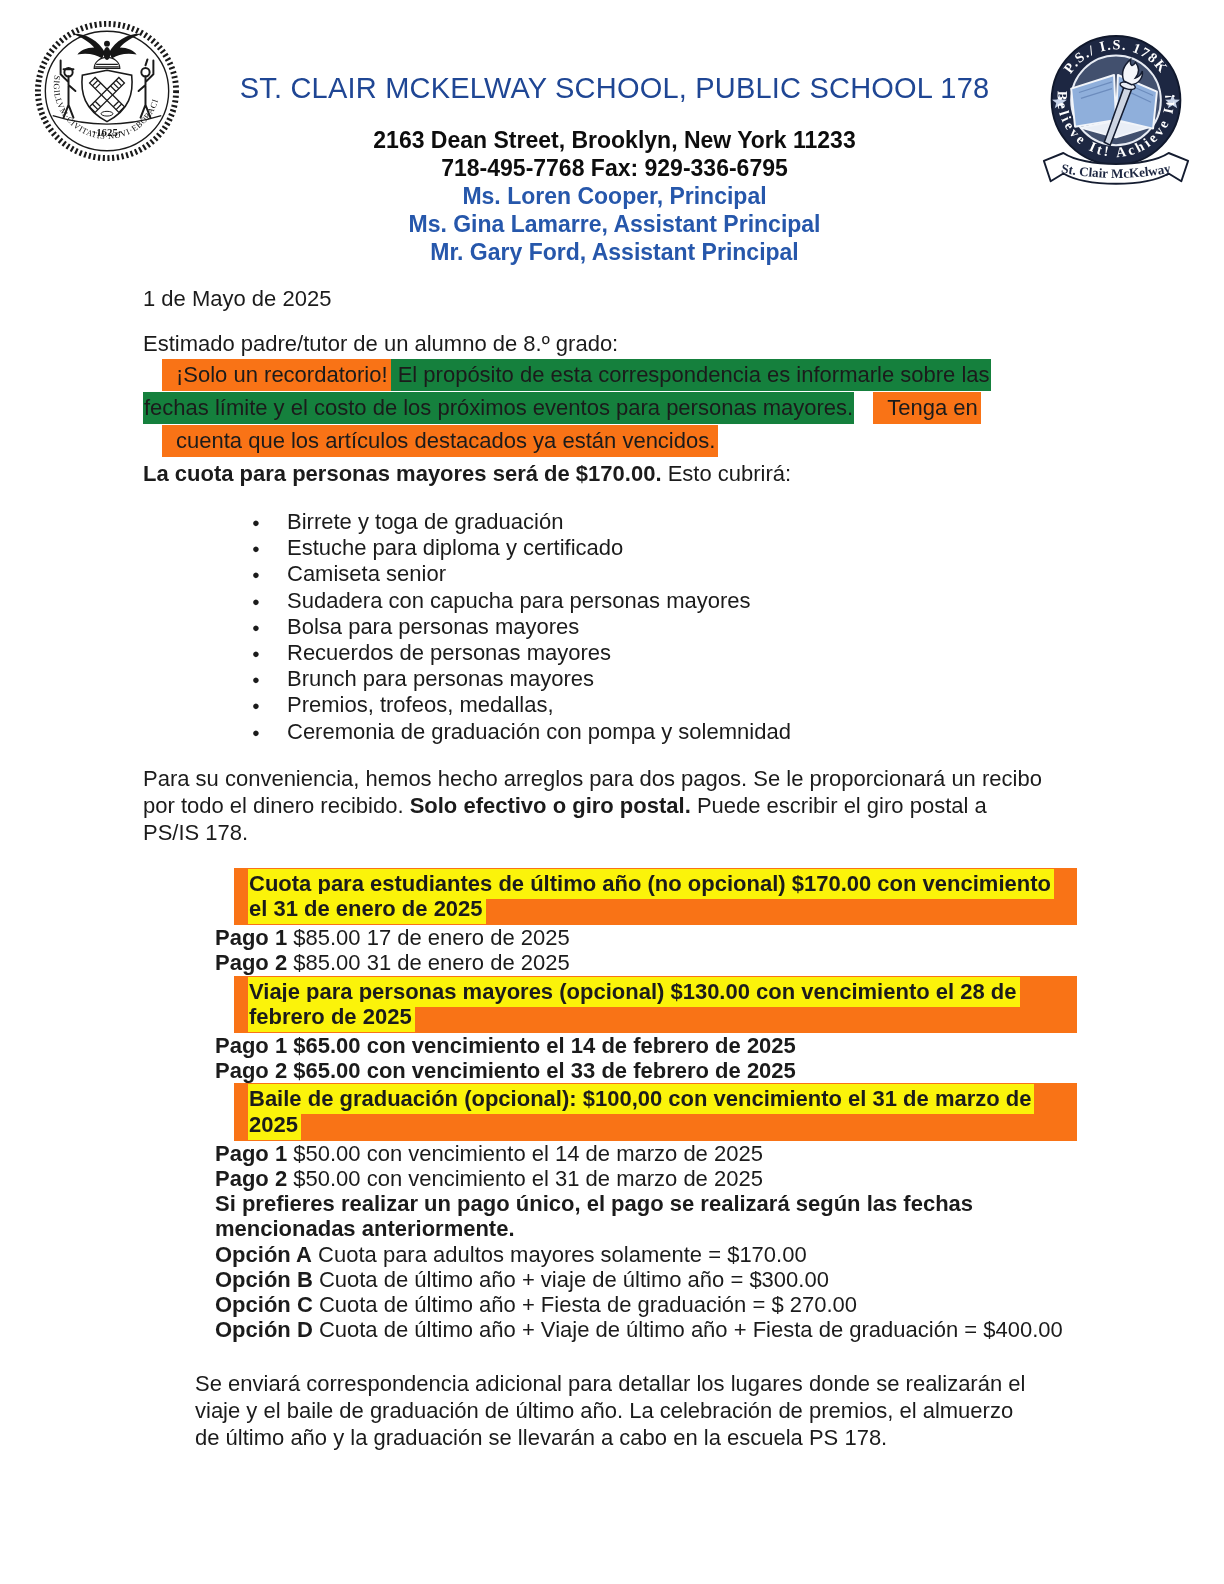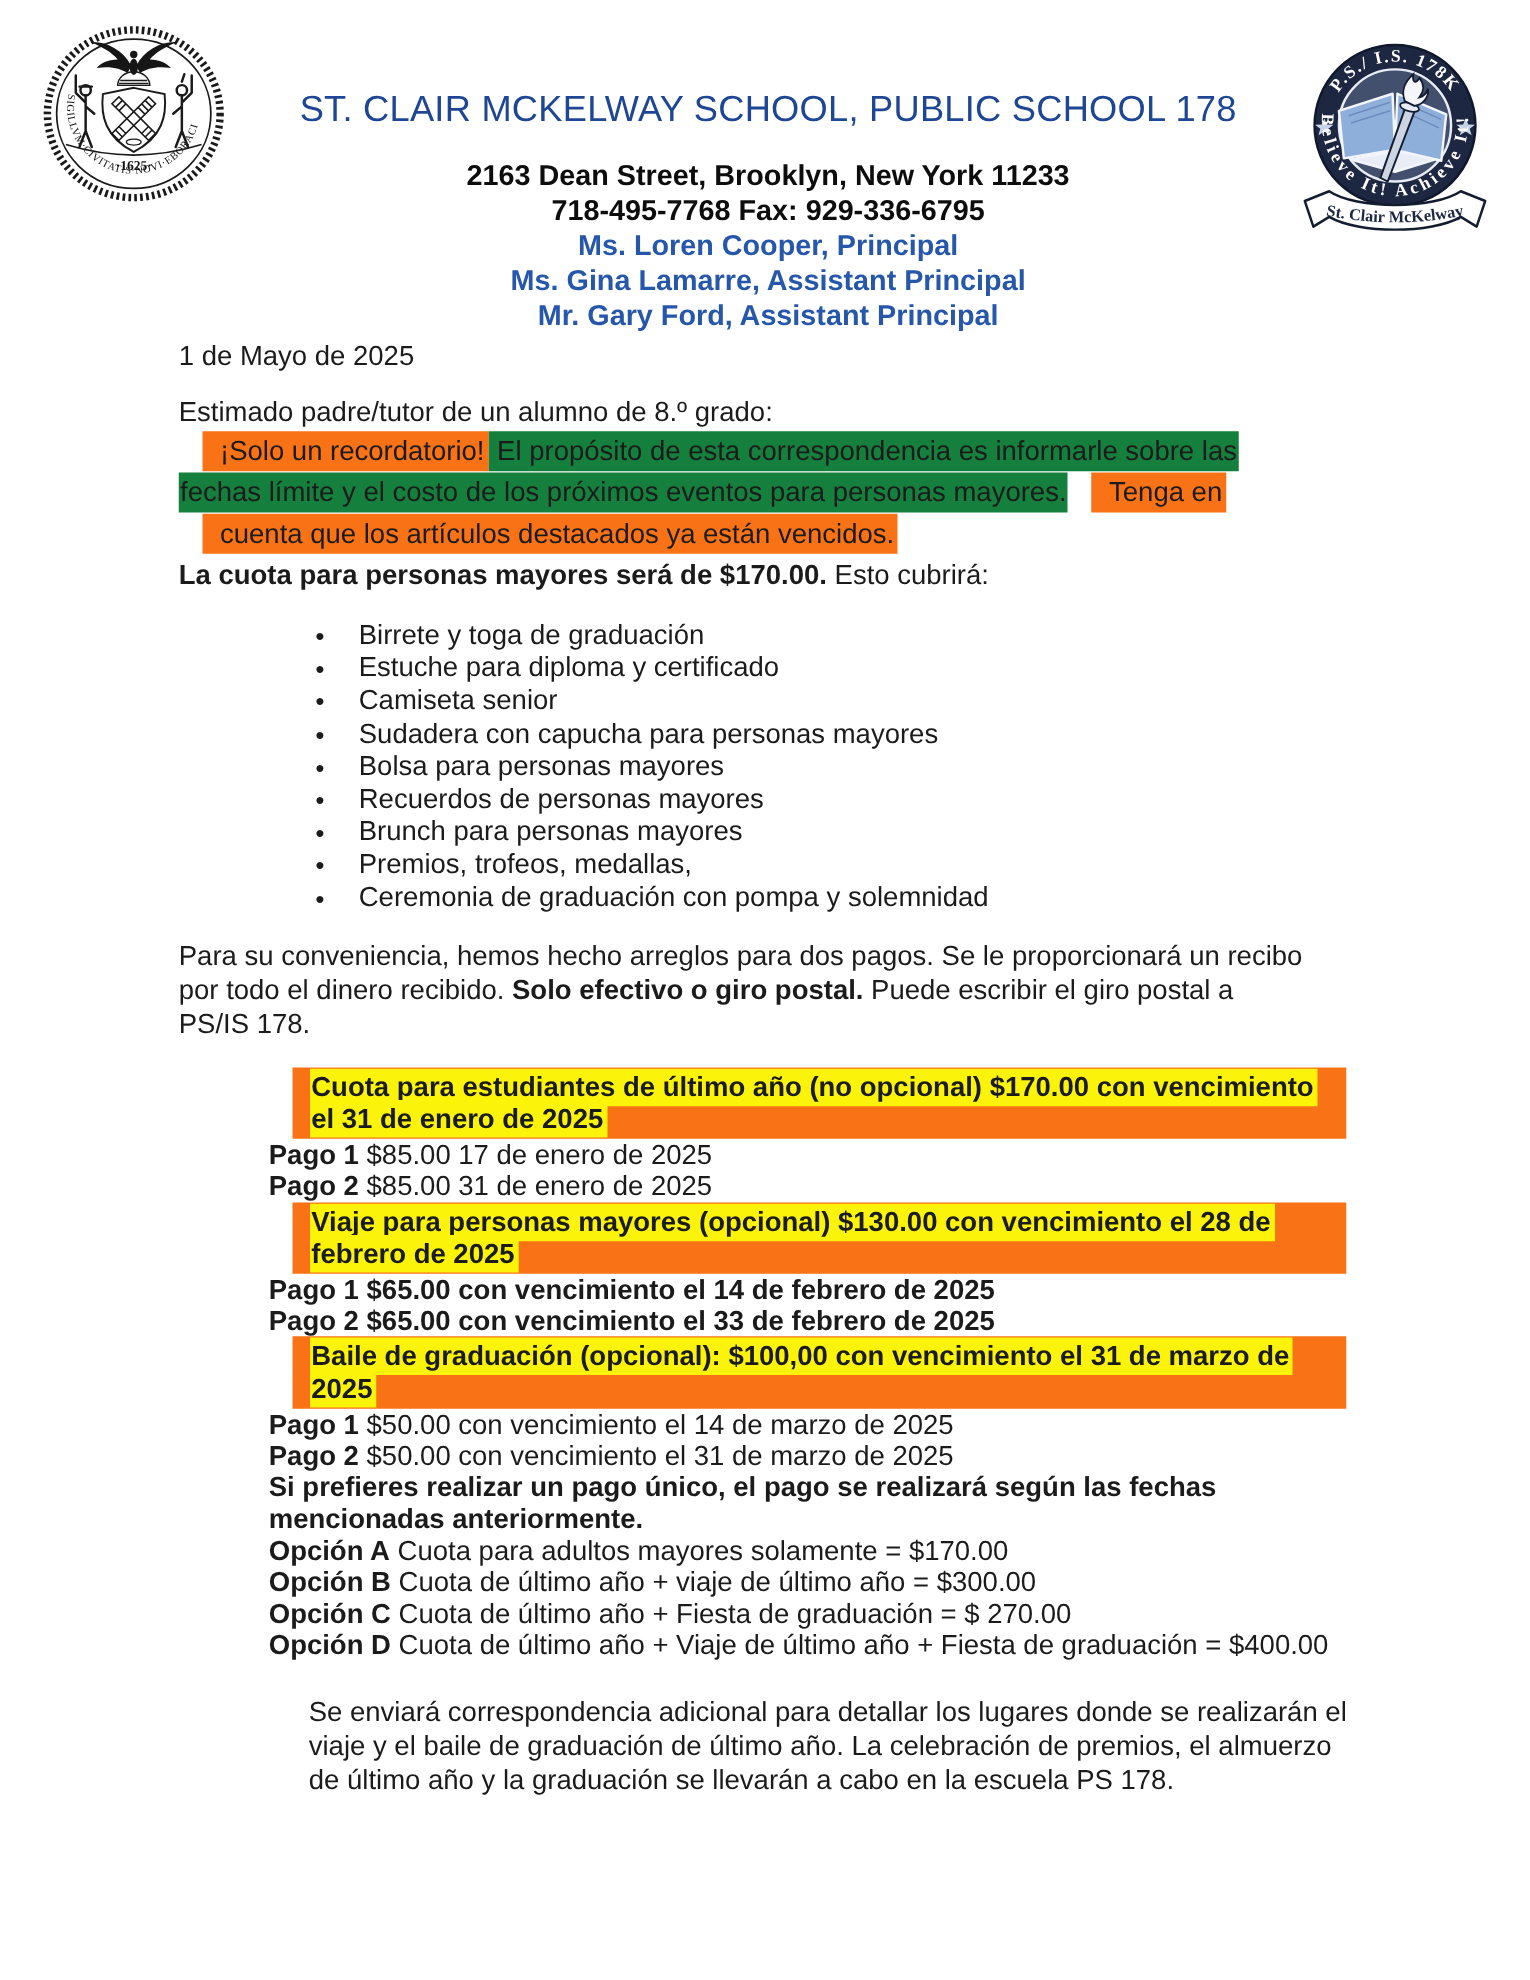--- a/index.html
+++ b/index.html
@@ -12,38 +12,38 @@
   .seal { position:absolute; left:23px; top:16px; width:168px; height:150px; }
   .badge { position:absolute; left:1038px; top:30px; width:156px; height:168px; }
   .header-text { position:absolute; left:195px; right:190px; top:72px; text-align:center; }
   .school-name { font-size:29px; font-weight:normal; color:#1f4694; letter-spacing:.2px; }
   .addr-line { font-size:23px; font-weight:bold; color:#0d0d0d; margin-top:21px; line-height:28px; }
   .fax-line  { font-size:23px; font-weight:bold; color:#0d0d0d; line-height:28px; }
   .staff-line { font-size:23px; font-weight:bold; color:#2657ab; line-height:28px; }
 
   
   .letter { padding:0 100px 0 143px; font-size:22px; }
-  .date { margin-top:13px; line-height:27px; }
+  .date { margin-top:27px; line-height:27px; }
   .salutation { margin-top:18px; line-height:27px; }
   .intro { margin-top:1px; line-height:33px; max-width:880px; }
   .hl { background:#f97316; padding:3px 3px 4px 14px; -webkit-box-decoration-break:clone; box-decoration-break:clone;margin-left:19px; }
   .band { background:#15803d; padding:3px 1px 4px 1px; -webkit-box-decoration-break:clone; box-decoration-break:clone; }
   .fee-line { margin-top:3px; line-height:27px; }
   b, .bold span { font-weight:bold; }
 
   .bullets { margin-top:22px; }
   .bullet-item { display:flex; line-height:25.2px; padding-left:109px; }
   .bullet-item::before { content:"●"; font-size:13px; line-height:25.2px; width:35px; flex:0 0 35px; padding-top:1px; }
 
   .two-payments { margin-top:20px; line-height:27px; max-width:900px; }
 
   .sched { margin-top:22px; margin-left:72px; max-width:862px; }
   .sched-line { line-height:25.2px; }
   .sched-line.hl span { background:#fbf30a; font-weight:bold; padding:2px 3px 3px 1px; -webkit-box-decoration-break:clone; box-decoration-break:clone; }
-  .closing { margin-top:28px; margin-left:104px; line-height:27px; max-width:833px; }
+  .closing { margin-top:28px; margin-left:52px; line-height:27px; max-width:833px; }
 </style>
 </head>
 <body>
 
 <div class="page">
 
   <div class="header">
 
     <svg class="seal" viewBox="0 0 170 152" aria-hidden="true">
       <ellipse cx="85" cy="76" rx="70" ry="68" fill="none" stroke="#1a1a1a" stroke-width="6" stroke-dasharray="2.2 2.6"></ellipse>

